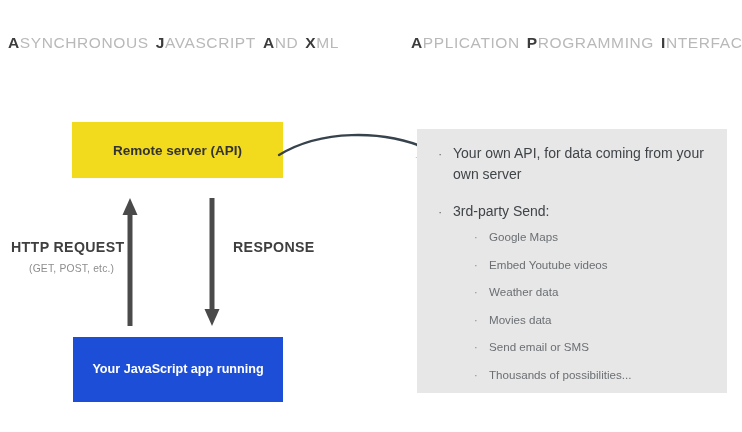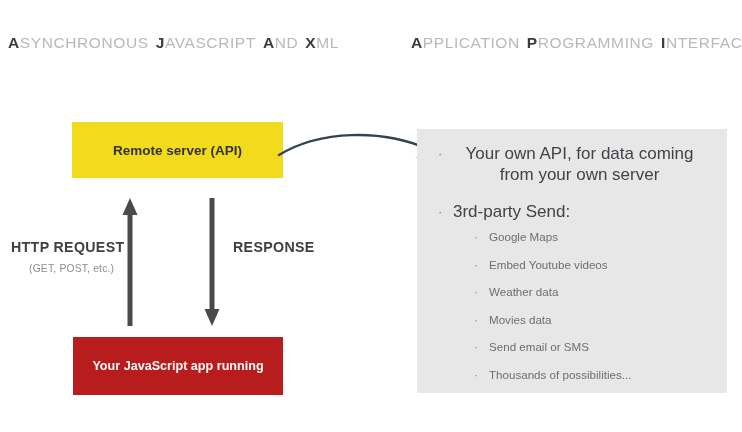--- a/index.html
+++ b/index.html
@@ -56,22 +56,22 @@
     background: #f2da1c;
     color: #333333;
     font-size: 13.5px;
     font-weight: 600;
   }
 
   #client-app-box {
     left: 73px;
     top: 337px;
     width: 210px;
-    height: 58px;
-    background: #b91c1c;
+    height: 65px;
+    background: #1d4ed8;
     color: #ffffff;
     font-size: 12.6px;
     font-weight: 600;
     line-height: 17px;
     padding: 0 12px;
   }
   #client-app-box .line2 { display: block; }
 
   
   .arrow-svg {
@@ -134,24 +134,23 @@
     left: 21px;
     top: 14px;
     width: 268px;
   }
   #panel-main-list .bullet-item { margin-bottom: 16px; }
   #panel-main-list .bullet-dot {
     width: 15px;
     padding-top: 4px;
   }
   #panel-main-list .bullet-text {
-    font-size: 17px;
+    font-size: 14px;
     color: #3f4448;
     line-height: 21px;
-    text-align: center;
   }
 
   
   #panel-sub-list {
     position: absolute;
     left: 57px;
     top: 100px;
     width: 240px;
   }
   #panel-sub-list .bullet-item { margin-bottom: 12.5px; }

